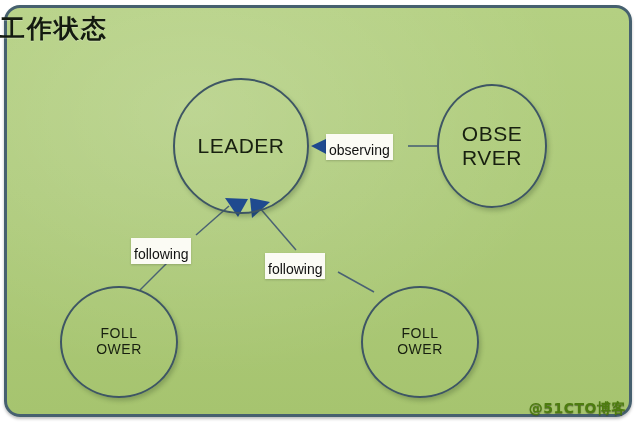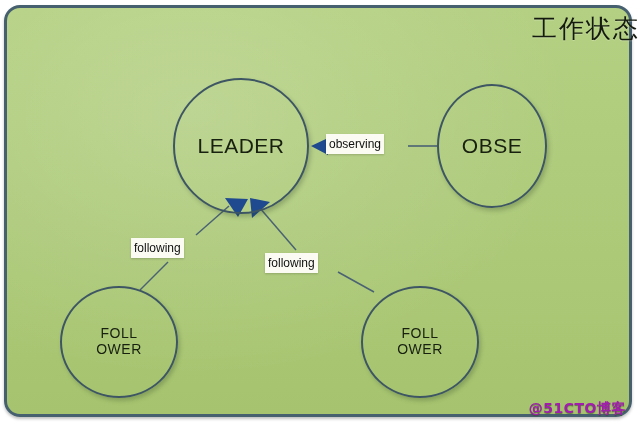--- a/index.html
+++ b/index.html
@@ -41,24 +41,24 @@
     background: radial-gradient(ellipse at 30% 25%, rgba(255,255,255,0.16) 0%, rgba(255,255,255,0) 62%);
     pointer-events: none;
   }
 
   
   .title {
     position: absolute;
     left: 0;
     right: 0;
     top: 12px;
-    text-align: right;
+    text-align: left;
     font-family: "DejaVu Sans", sans-serif;
     font-size: 25px;
-    font-weight: 400;
+    font-weight: 700;
     color: #141a10;
     letter-spacing: 2px;
     text-shadow: 0 1px 0 rgba(255,255,255,0.25);
   }
 
   
   .edges {
     position: absolute;
     left: 0;
     top: 0;
@@ -114,39 +114,39 @@
     height: 112px;
   }
   .node-line { display: block; }
 
   
   .edge-label {
     position: absolute;
     background: #fbfbf4;
     color: #101010;
     font-family: "Liberation Sans", sans-serif;
-    font-size: 12px;
+    font-size: 14px;
     line-height: 16px;
-    padding: 2px 3px 2px 3px;
+    padding: 8px 3px 2px 3px;
     white-space: nowrap;
     box-shadow: 0 1px 2px rgba(0,0,0,0.18);
   }
   .label-observing { left: 326px; top: 134px; }
   .label-following-left { left: 131px; top: 238px; }
   .label-following-right { left: 265px; top: 253px; }
 
   
   .watermark {
     position: absolute;
     right: 14px;
     bottom: 9px;
     font-family: "DejaVu Sans", sans-serif;
     font-size: 14px;
     font-weight: 700;
-    color: #a21caf;
+    color: #4d7c0f;
     text-shadow: 0 1px 1px rgba(60,70,40,0.65);
     letter-spacing: 0.5px;
   }
 </style>
 </head>
 <body>
 
 <div id="diagram-root">
 
   <div class="panel">
@@ -169,20 +169,21 @@
     <line x1="296" y1="250" x2="259" y2="207" stroke="#4a6273" stroke-width="1.5"></line>
     <polygon points="252,218 250,198 270,202" fill="#1f4a8f"></polygon>
   </svg>
 
   <div class="node node-leader">
     <span class="node-line">LEADER</span>
   </div>
 
   <div class="node node-observer">
     <span class="node-line">OBSE</span>
+    <span class="node-line">RVER</span>
   </div>
 
   <div class="node node-follower-left">
     <span class="node-line">FOLL</span>
     <span class="node-line">OWER</span>
   </div>
 
   <div class="node node-follower-right">
     <span class="node-line">FOLL</span>
     <span class="node-line">OWER</span>

